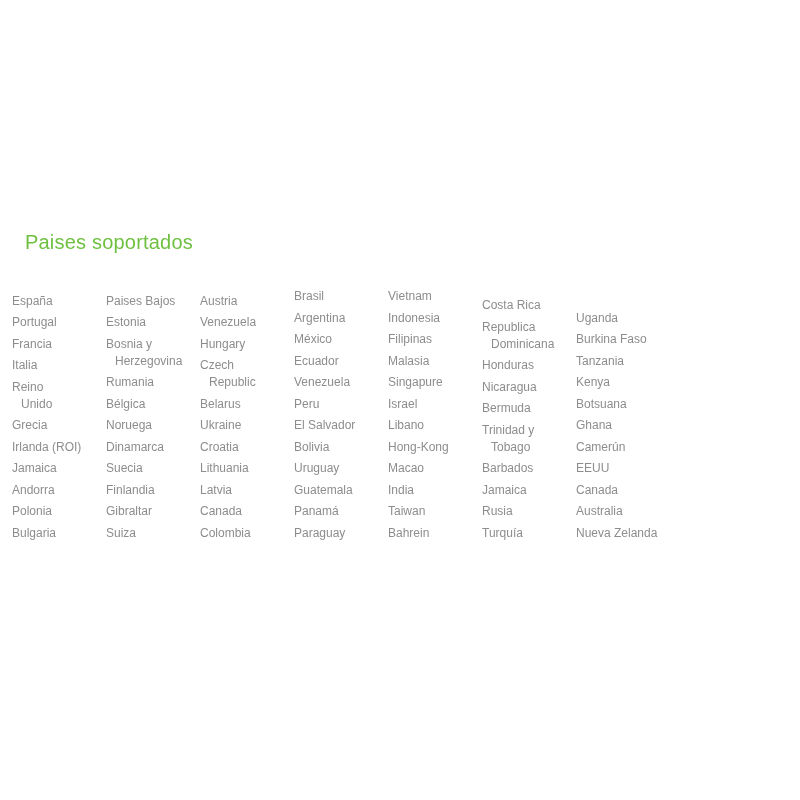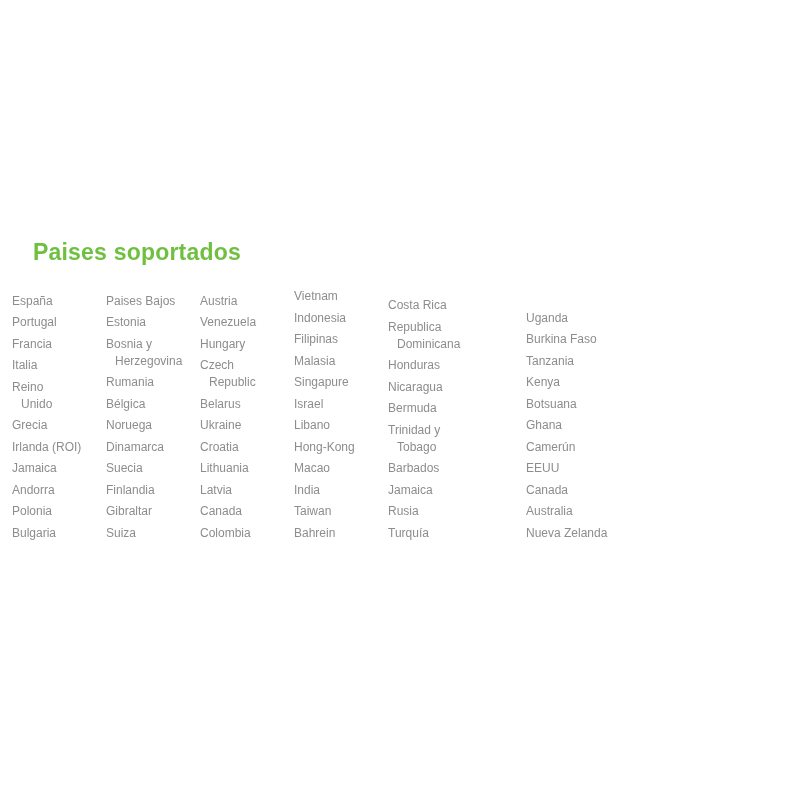--- a/index.html
+++ b/index.html
@@ -14,46 +14,45 @@
   .page {
     position: relative;
     width: 800px;
     height: 800px;
     background: #ffffff;
   }
   .page-title {
     position: absolute;
     left: 21px;
     top: 227px;
-    font-size: 23px;
-    font-weight: 700;
+    font-size: 20px;
+    font-weight: 400;
     letter-spacing: 0.2px;
     color: #6fc041;
-    margin: 12px;
+    margin: 4px;
   }
   .country-columns {
     position: absolute;
     left: 12px;
     top: 288px;
     width: 762px;
     display: flex;
     flex-direction: row;
     align-items: flex-end;
   }
   .country-column {
     list-style: none;
     margin: 0;
     padding: 0;
     width: 94px;
     flex: 0 0 94px;
   }
   .country-column:last-child {
     width: 104px;
     flex: 0 0 104px;
-    margin-left: 44px;
   }
   .country-column li {
     font-size: 12px;
     line-height: 17px;
     margin: 0 0 4.5px 0;
     color: #8d8d8d;
     white-space: pre-line;
     padding-left: 9px;
     text-indent: -9px;
   }
@@ -101,20 +100,34 @@
 Republic</li>
         <li>Belarus</li>
         <li>Ukraine</li>
         <li>Croatia</li>
         <li>Lithuania</li>
         <li>Latvia</li>
         <li>Canada</li>
         <li>Colombia</li>
       </ul>
       <ul class="country-column">
+        <li>Brasil</li>
+        <li>Argentina</li>
+        <li>México</li>
+        <li>Ecuador</li>
+        <li>Venezuela</li>
+        <li>Peru</li>
+        <li>El Salvador</li>
+        <li>Bolivia</li>
+        <li>Uruguay</li>
+        <li>Guatemala</li>
+        <li>Panamá</li>
+        <li>Paraguay</li>
+      </ul>
+      <ul class="country-column">
         <li>Vietnam</li>
         <li>Indonesia</li>
         <li>Filipinas</li>
         <li>Malasia</li>
         <li>Singapure</li>
         <li>Israel</li>
         <li>Libano</li>
         <li>Hong-Kong</li>
         <li>Macao</li>
         <li>India</li>

